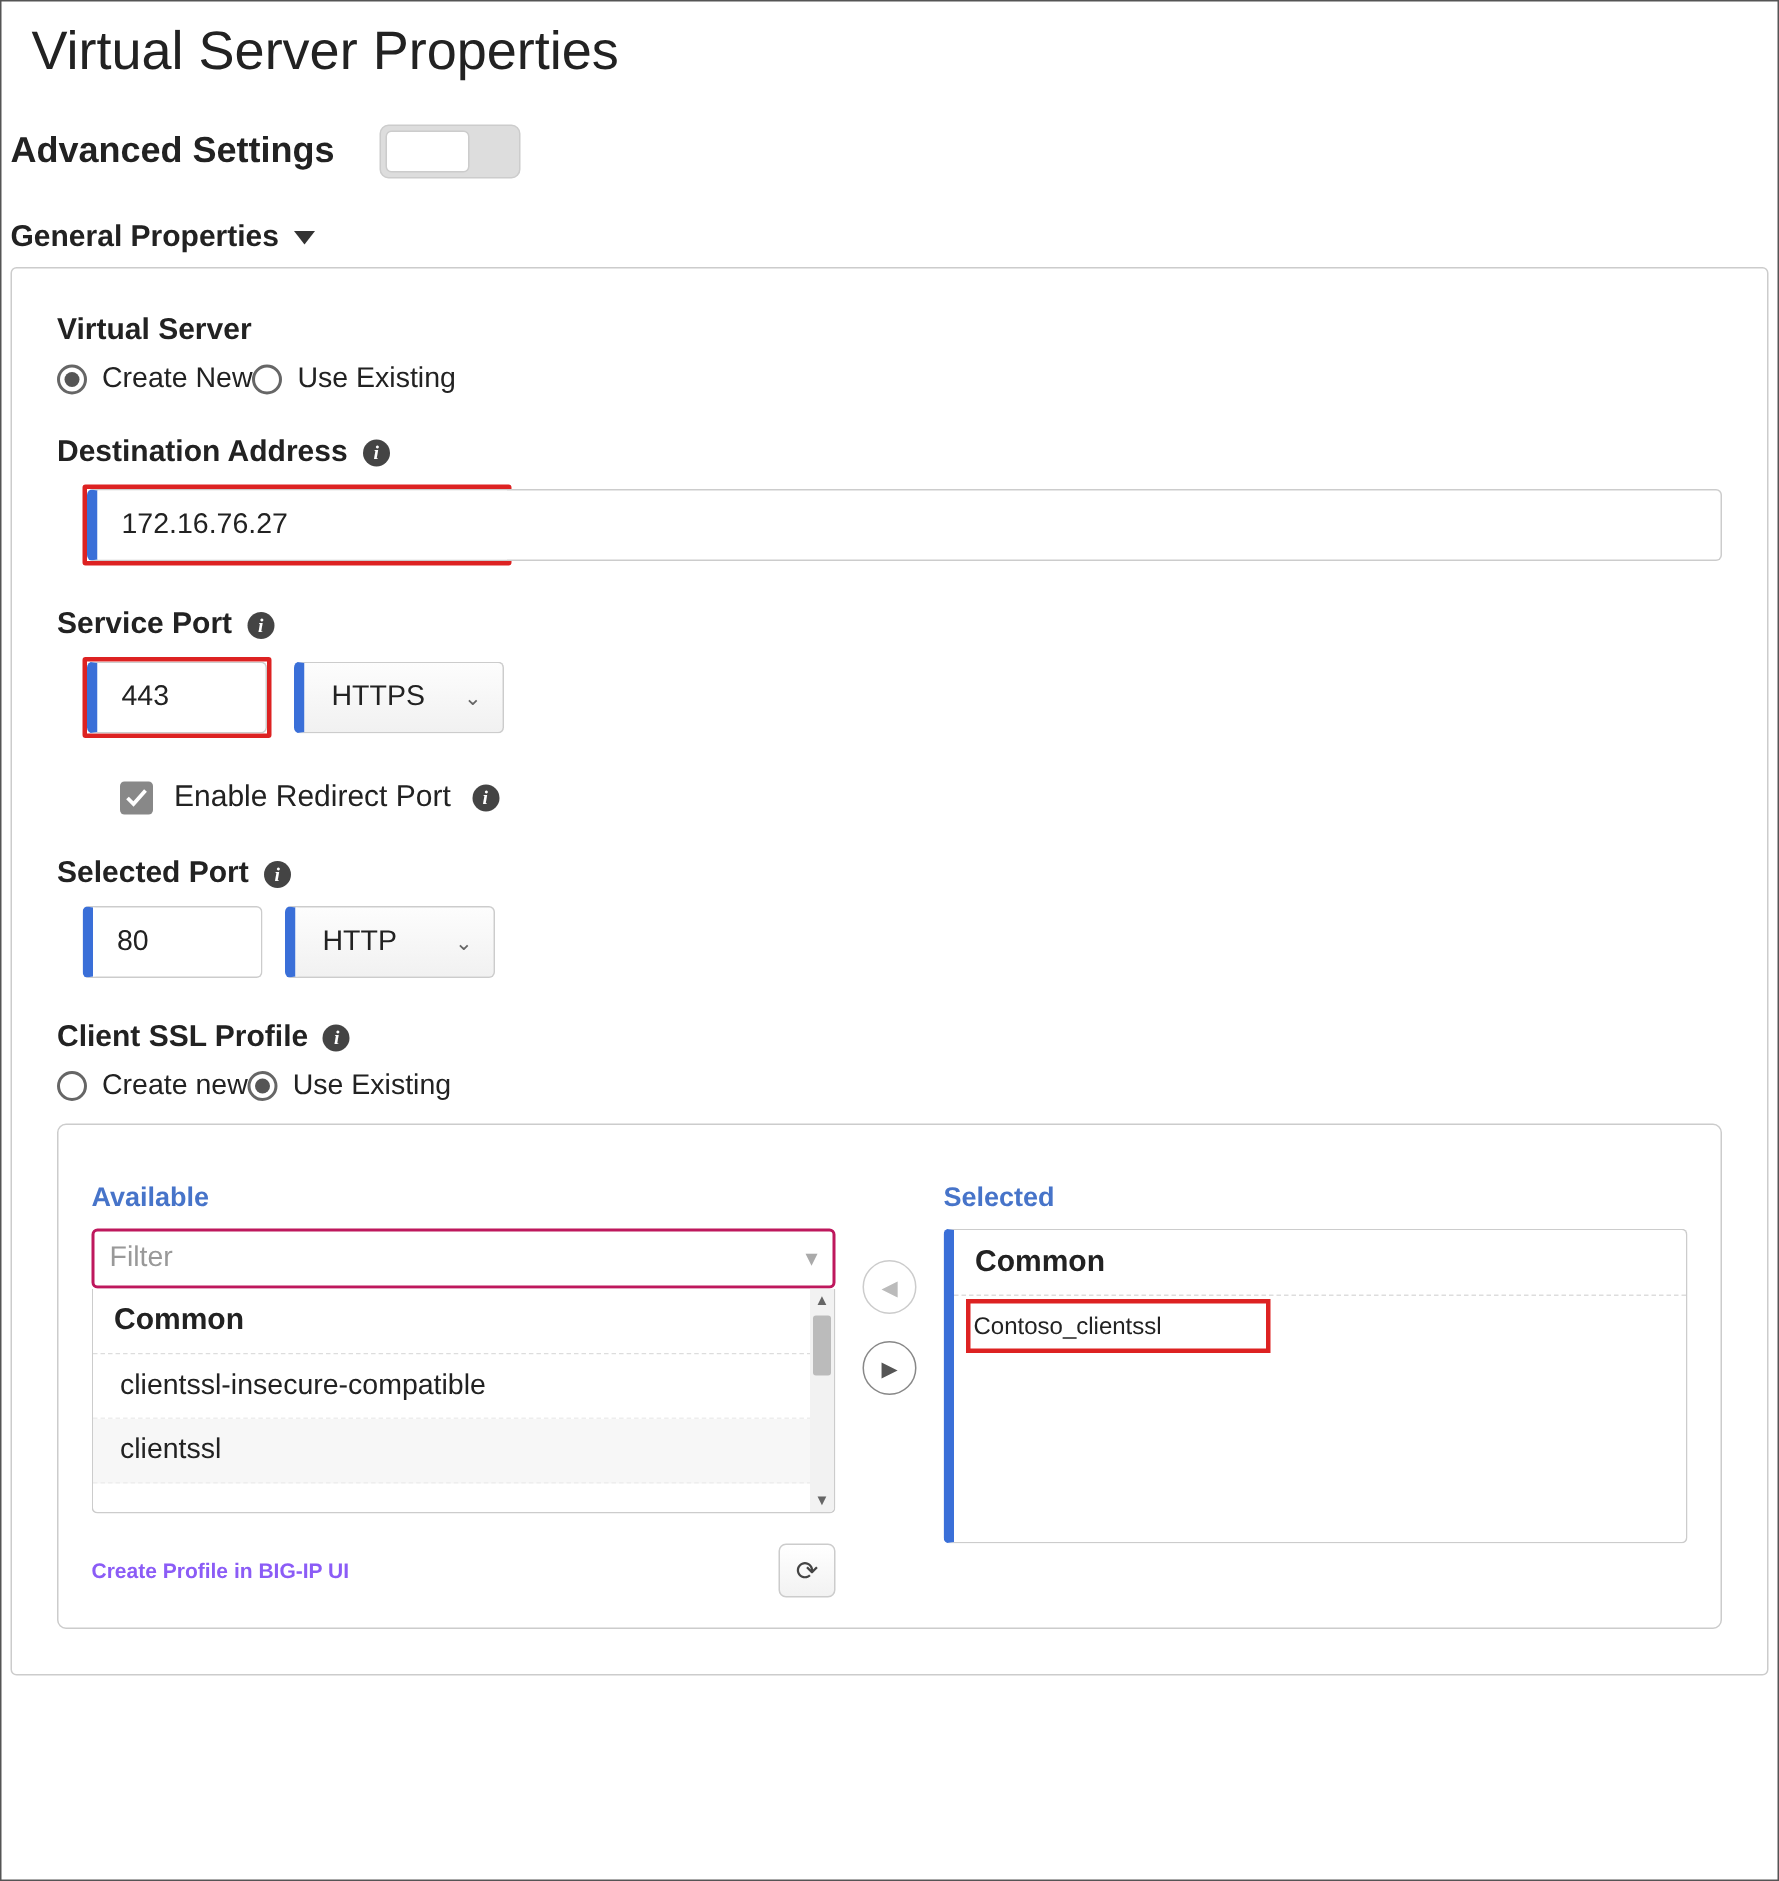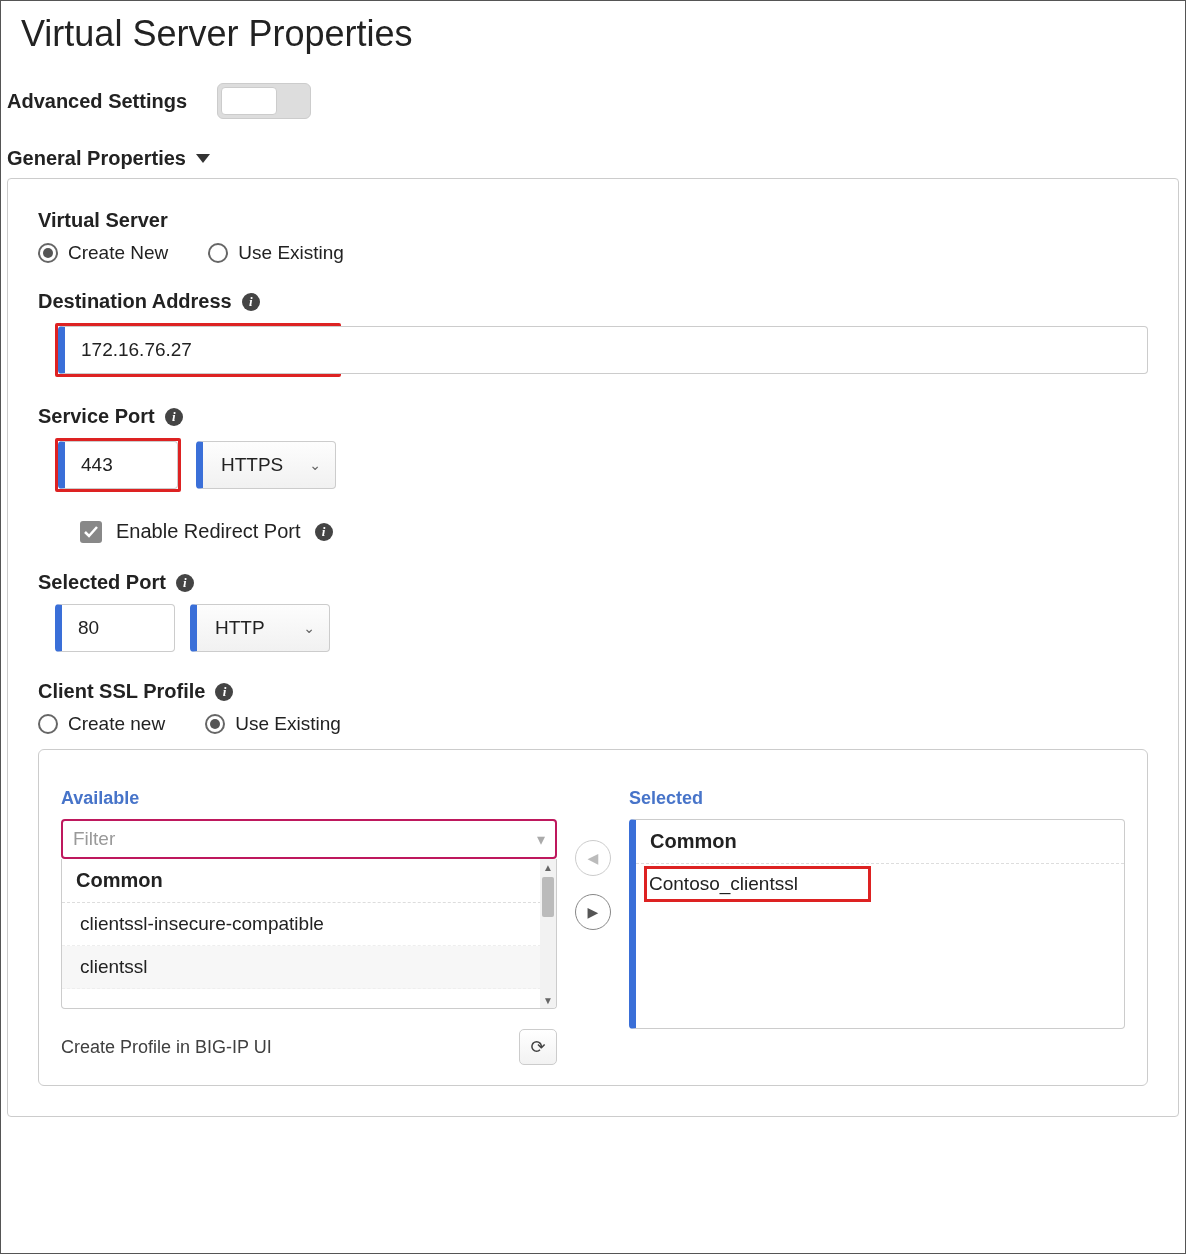--- a/index.html
+++ b/index.html
@@ -7,21 +7,21 @@
     font-family: -apple-system, BlinkMacSystemFont, "Segoe UI", Helvetica, Arial, sans-serif;
     margin: 0;
     padding: 0;
     background: #fff;
     color: #222;
     font-size: 19px;
   }
   .page { border: 1px solid #555; min-height: 1254px; padding: 6px 6px 20px 6px; }
   .main-title { font-size: 36px; font-weight: 400; margin: 6px 0 28px 14px; }
   .adv-row { display: flex; align-items: center; gap: 30px; margin-bottom: 28px; }
-  .adv-label { font-size: 20px; font-weight: 700; }
+  .adv-label { font-size: 24px; font-weight: 700; }
   .switch {
     width: 94px; height: 36px; border-radius: 6px; background:#ddd;
     border: 1px solid #ccc; position: relative; cursor: pointer;
   }
   .switch .knob {
     position:absolute; left:3px; top:3px; width:56px; height:28px;
     border-radius:4px; background:#fff; border:1px solid #ccc;
   }
   .section-header {
     font-size: 20px; font-weight: 700; display:flex; align-items:center; gap:10px;
@@ -31,21 +31,21 @@
   .panel {
     border:1px solid #ccc; border-radius:4px; padding: 30px 30px 30px 30px;
     margin-top:4px;
   }
   .field-label { font-size: 20px; font-weight:700; display:flex; align-items:center; gap:10px; margin-bottom:10px;}
   .info-ic {
     width:18px; height:18px; border-radius:50%; background:#444; color:#fff;
     font-size:13px; display:inline-flex; align-items:center; justify-content:center;
     font-family: Georgia, serif; font-style: italic; font-weight:bold;
   }
-  .radio-row { display:flex; align-items:center; gap:40px; margin-bottom:26px;}
+  .radio-row { display:flex; align-items:center; margin-bottom:26px;}
   .radio { display:flex; align-items:center; gap:10px; cursor:pointer; }
   .rcircle { width:20px; height:20px; border-radius:50%; border:2px solid #666; display:flex; align-items:center; justify-content:center; }
   .rcircle.selected::after { content:""; width:10px; height:10px; border-radius:50%; background:#555; }
   .row { display:flex; align-items:center; gap:15px; margin-bottom:28px;padding-left:17px; }
   .tx-input {
     height:48px; border:1px solid #ccc; border-left:7px solid #3a6fd8;
     border-radius:4px; padding: 0 16px; font-size:19px; display:flex; align-items:center;
     background:#fff;
   }
   .tx-sm { width: 120px; }
@@ -80,29 +80,29 @@
   .scrollbar { position:absolute; right:0; top:0; bottom:0; width:16px; background:#f2f2f2;}
   .sb-up, .sb-dn { position:absolute; left:0; width:16px; height:16px; display:flex; align-items:center; justify-content:center; color:#666; font-size:10px;}
   .sb-up{top:0;} .sb-dn{bottom:0;}
   .sb-thumb { position:absolute; left:2px; top:18px; width:12px; height:40px; background:#bbb; border-radius:2px;}
 
   .sel-list {
     border:1px solid #ccc; border-left:7px solid #3a6fd8; border-radius:4px;
     height:210px; overflow:hidden;
   }
   .sel-head { padding:10px 14px; font-weight:700; font-size:20px; border-bottom:1px dashed #ddd; }
-  .sel-item { padding:10px 18px; font-size:19px; }
+  .sel-item { padding:10px 18px; font-size:16px; }
   .sel-hl { display:inline-block; border:3px solid #d22; padding:4px 70px 4px 2px; margin:2px 0 0 8px;}
 
   .mid-btns { display:flex; flex-direction:column; gap:18px; align-items:center; justify-content:center; padding-top:70px;}
   .circ-btn { width:36px; height:36px; border-radius:50%; border:1.5px solid #888; background:#fff; display:flex; align-items:center; justify-content:center; cursor:pointer; font-size:14px; color:#555;}
   .circ-btn.disabled { color:#bbb; border-color:#ccc; }
 
   .bottom-row { display:flex; align-items:center; justify-content:space-between; margin-top:20px;}
-  .link { color:#404040; font-size:18px; cursor:pointer;}
+  .link { color:#8b5cf6; font-size:14px; cursor:pointer;font-weight:bold;}
   .refresh-btn { width:38px; height:36px; border:1px solid #ccc; border-radius:5px; background:linear-gradient(#fff,#f2f2f2); display:flex; align-items:center; justify-content:center; cursor:pointer; font-size:18px; color:#444;}
 </style>
 </head>
 <body>
 
 <div class="page">
   <div class="main-title">Virtual Server Properties</div>
 
   <div class="adv-row">
     <div class="adv-label">Advanced Settings</div>

